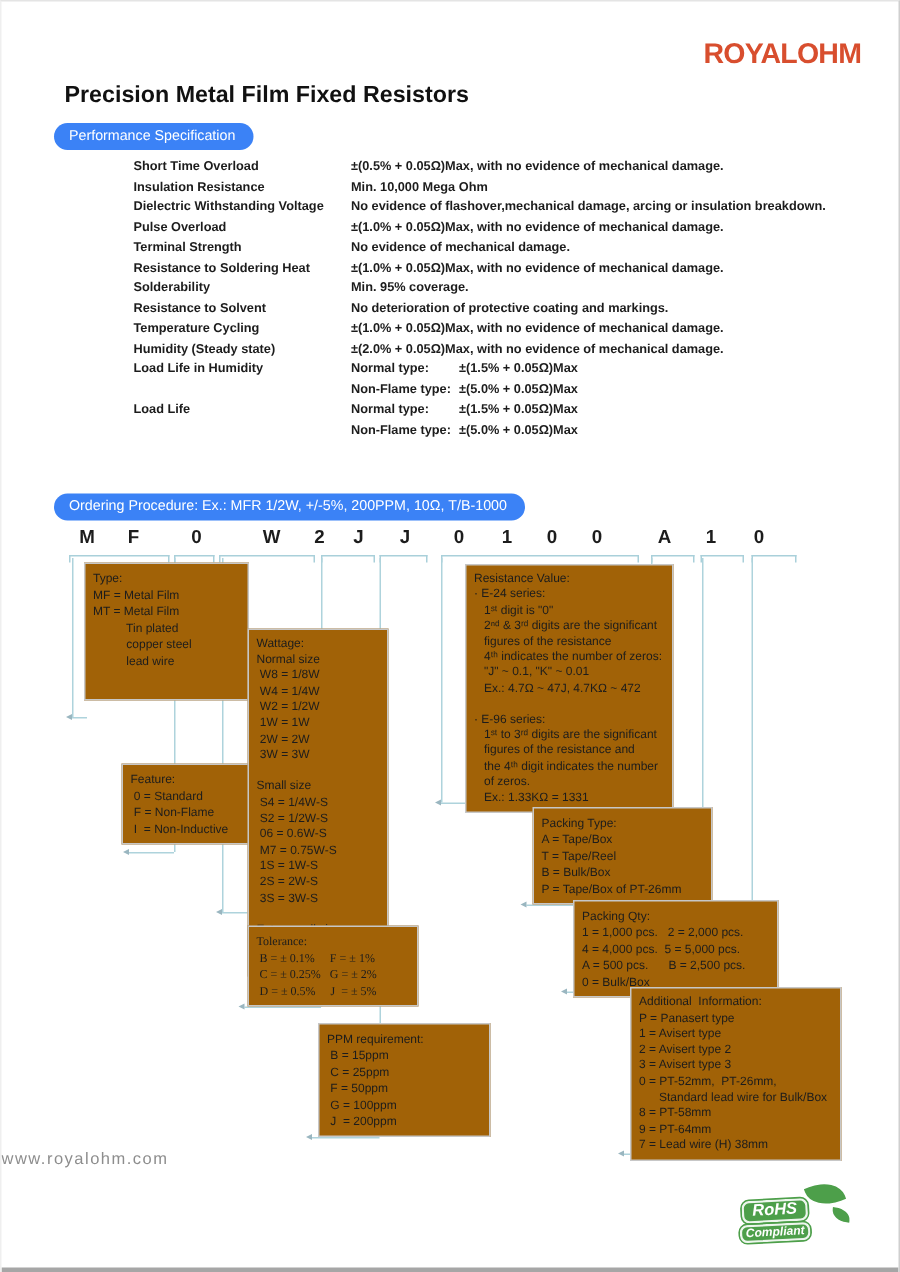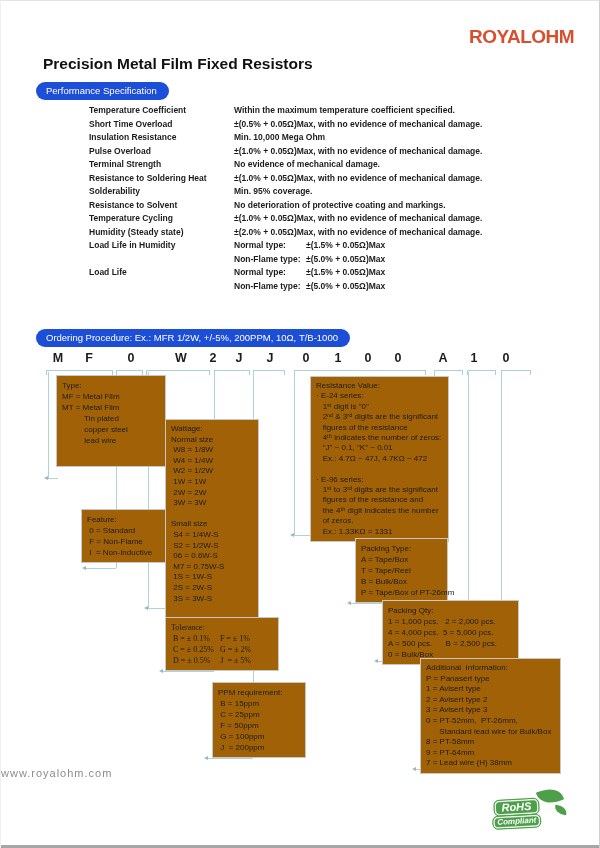--- a/index.html
+++ b/index.html
@@ -3,21 +3,21 @@
 <meta charset="utf-8">
 <style>
   html,body{margin:0;padding:0;background:#fff;}
   #page{position:relative;width:600px;height:848px;background:#ffffff;overflow:hidden;
         font-family:"Liberation Sans","DejaVu Sans",sans-serif;color:#1c1c1c;
         border-top:1px solid #e4e4e4;border-left:1px solid #efefef;border-right:1px solid #cfcfcf;box-sizing:border-box;}
   .abs{position:absolute;}
   
   .brand{left:468px;top:25px;font-size:19px;font-weight:800;letter-spacing:-.5px;color:#d84e2e;}
   .title{left:42px;top:54px;font-size:15.5px;font-weight:bold;color:#111;}
-  .pill{background:#1d4ed8;color:#fff;border-radius:9px;font-size:9.5px;padding:3px 12px 4px 10px;white-space:nowrap;}
+  .pill{background:#3b82f6;color:#fff;border-radius:9px;font-size:9.5px;padding:3px 12px 4px 10px;white-space:nowrap;}
   .pill1{left:35px;top:81px;}
   .pill2{left:35px;top:328px;}
   
   #spec{left:88px;top:103px;width:505px;font-size:8.5px;font-weight:600;}
   .srow{display:flex;line-height:13.5px;}
   .slabel{width:145px;flex:none;}
   .sval{flex:1;}
   .pairrow{display:flex;line-height:13.5px;}
   .ptype{width:72px;flex:none;}
   
@@ -48,30 +48,30 @@
 
 <div id="page">
 
   <div class="abs title">Precision Metal Film Fixed Resistors</div>
   <div class="abs brand">ROYALOHM</div>
 
   <div class="abs pill pill1">Performance Specification</div>
 
   <div class="abs" id="spec">
       <div class="srow">
-        <div class="slabel">Temperature Coefficient</div>
-        <div class="sval">Within the maximum temperature coefficient specified.</div>
-      </div>
-      <div class="srow">
         <div class="slabel">Short Time Overload</div>
         <div class="sval">±(0.5% + 0.05Ω)Max, with no evidence of mechanical damage.</div>
       </div>
       <div class="srow">
         <div class="slabel">Insulation Resistance</div>
         <div class="sval">Min. 10,000 Mega Ohm</div>
+      </div>
+      <div class="srow">
+        <div class="slabel">Dielectric Withstanding Voltage</div>
+        <div class="sval">No evidence of flashover,mechanical damage, arcing or insulation breakdown.</div>
       </div>
       <div class="srow">
         <div class="slabel">Pulse Overload</div>
         <div class="sval">±(1.0% + 0.05Ω)Max, with no evidence of mechanical damage.</div>
       </div>
       <div class="srow">
         <div class="slabel">Terminal Strength</div>
         <div class="sval">No evidence of mechanical damage.</div>
       </div>
       <div class="srow">
@@ -215,21 +215,21 @@
       <div class="bx-line">Extra small size</div>
       <div class="bx-line"> U2 = 1/2W-SS</div>
       <div class="bx-line"> 04 = 0.4W-SS</div>
     </div>
   <div class="abs bx" style="left:164px;top:616px;width:114px;font-family:Liberation Serif, serif;">
       <div class="bx-line">Tolerance:</div>
       <div class="bx-line"> B = ± 0.1%     F = ± 1%</div>
       <div class="bx-line"> C = ± 0.25%   G = ± 2%</div>
       <div class="bx-line"> D = ± 0.5%     J  = ± 5%</div>
     </div>
-  <div class="abs bx" style="left:211px;top:681px;width:94px;">
+  <div class="abs bx" style="left:211px;top:681px;width:115px;">
       <div class="bx-line">PPM requirement:</div>
       <div class="bx-line"> B = 15ppm</div>
       <div class="bx-line"> C = 25ppm</div>
       <div class="bx-line"> F = 50ppm</div>
       <div class="bx-line"> G = 100ppm</div>
       <div class="bx-line"> J  = 200ppm</div>
     </div>
   <div class="abs bx bx-sm" style="left:309px;top:375px;width:139px;">
       <div class="bx-line">Resistance Value:</div>
       <div class="bx-line">· E-24 series:</div>
@@ -240,21 +240,21 @@
       <div class="bx-line">   "J" ~ 0.1, "K" ~ 0.01</div>
       <div class="bx-line">   Ex.: 4.7Ω ~ 47J, 4.7KΩ ~ 472</div>
       <div class="bx-line">&nbsp;</div>
       <div class="bx-line">· E-96 series:</div>
       <div class="bx-line">   1ˢᵗ to 3ʳᵈ digits are the significant</div>
       <div class="bx-line">   figures of the resistance and</div>
       <div class="bx-line">   the 4ᵗʰ digit indicates the number</div>
       <div class="bx-line">   of zeros.</div>
       <div class="bx-line">   Ex.: 1.33KΩ = 1331</div>
     </div>
-  <div class="abs bx" style="left:354px;top:537px;width:93px;">
+  <div class="abs bx" style="left:354px;top:537px;width:120px;">
       <div class="bx-line">Packing Type:</div>
       <div class="bx-line">A = Tape/Box</div>
       <div class="bx-line">T = Tape/Reel</div>
       <div class="bx-line">B = Bulk/Box</div>
       <div class="bx-line">P = Tape/Box of PT-26mm</div>
     </div>
   <div class="abs bx" style="left:381px;top:599px;width:137px;">
       <div class="bx-line">Packing Qty:</div>
       <div class="bx-line">1 = 1,000 pcs.   2 = 2,000 pcs.</div>
       <div class="bx-line">4 = 4,000 pcs.  5 = 5,000 pcs.</div>

